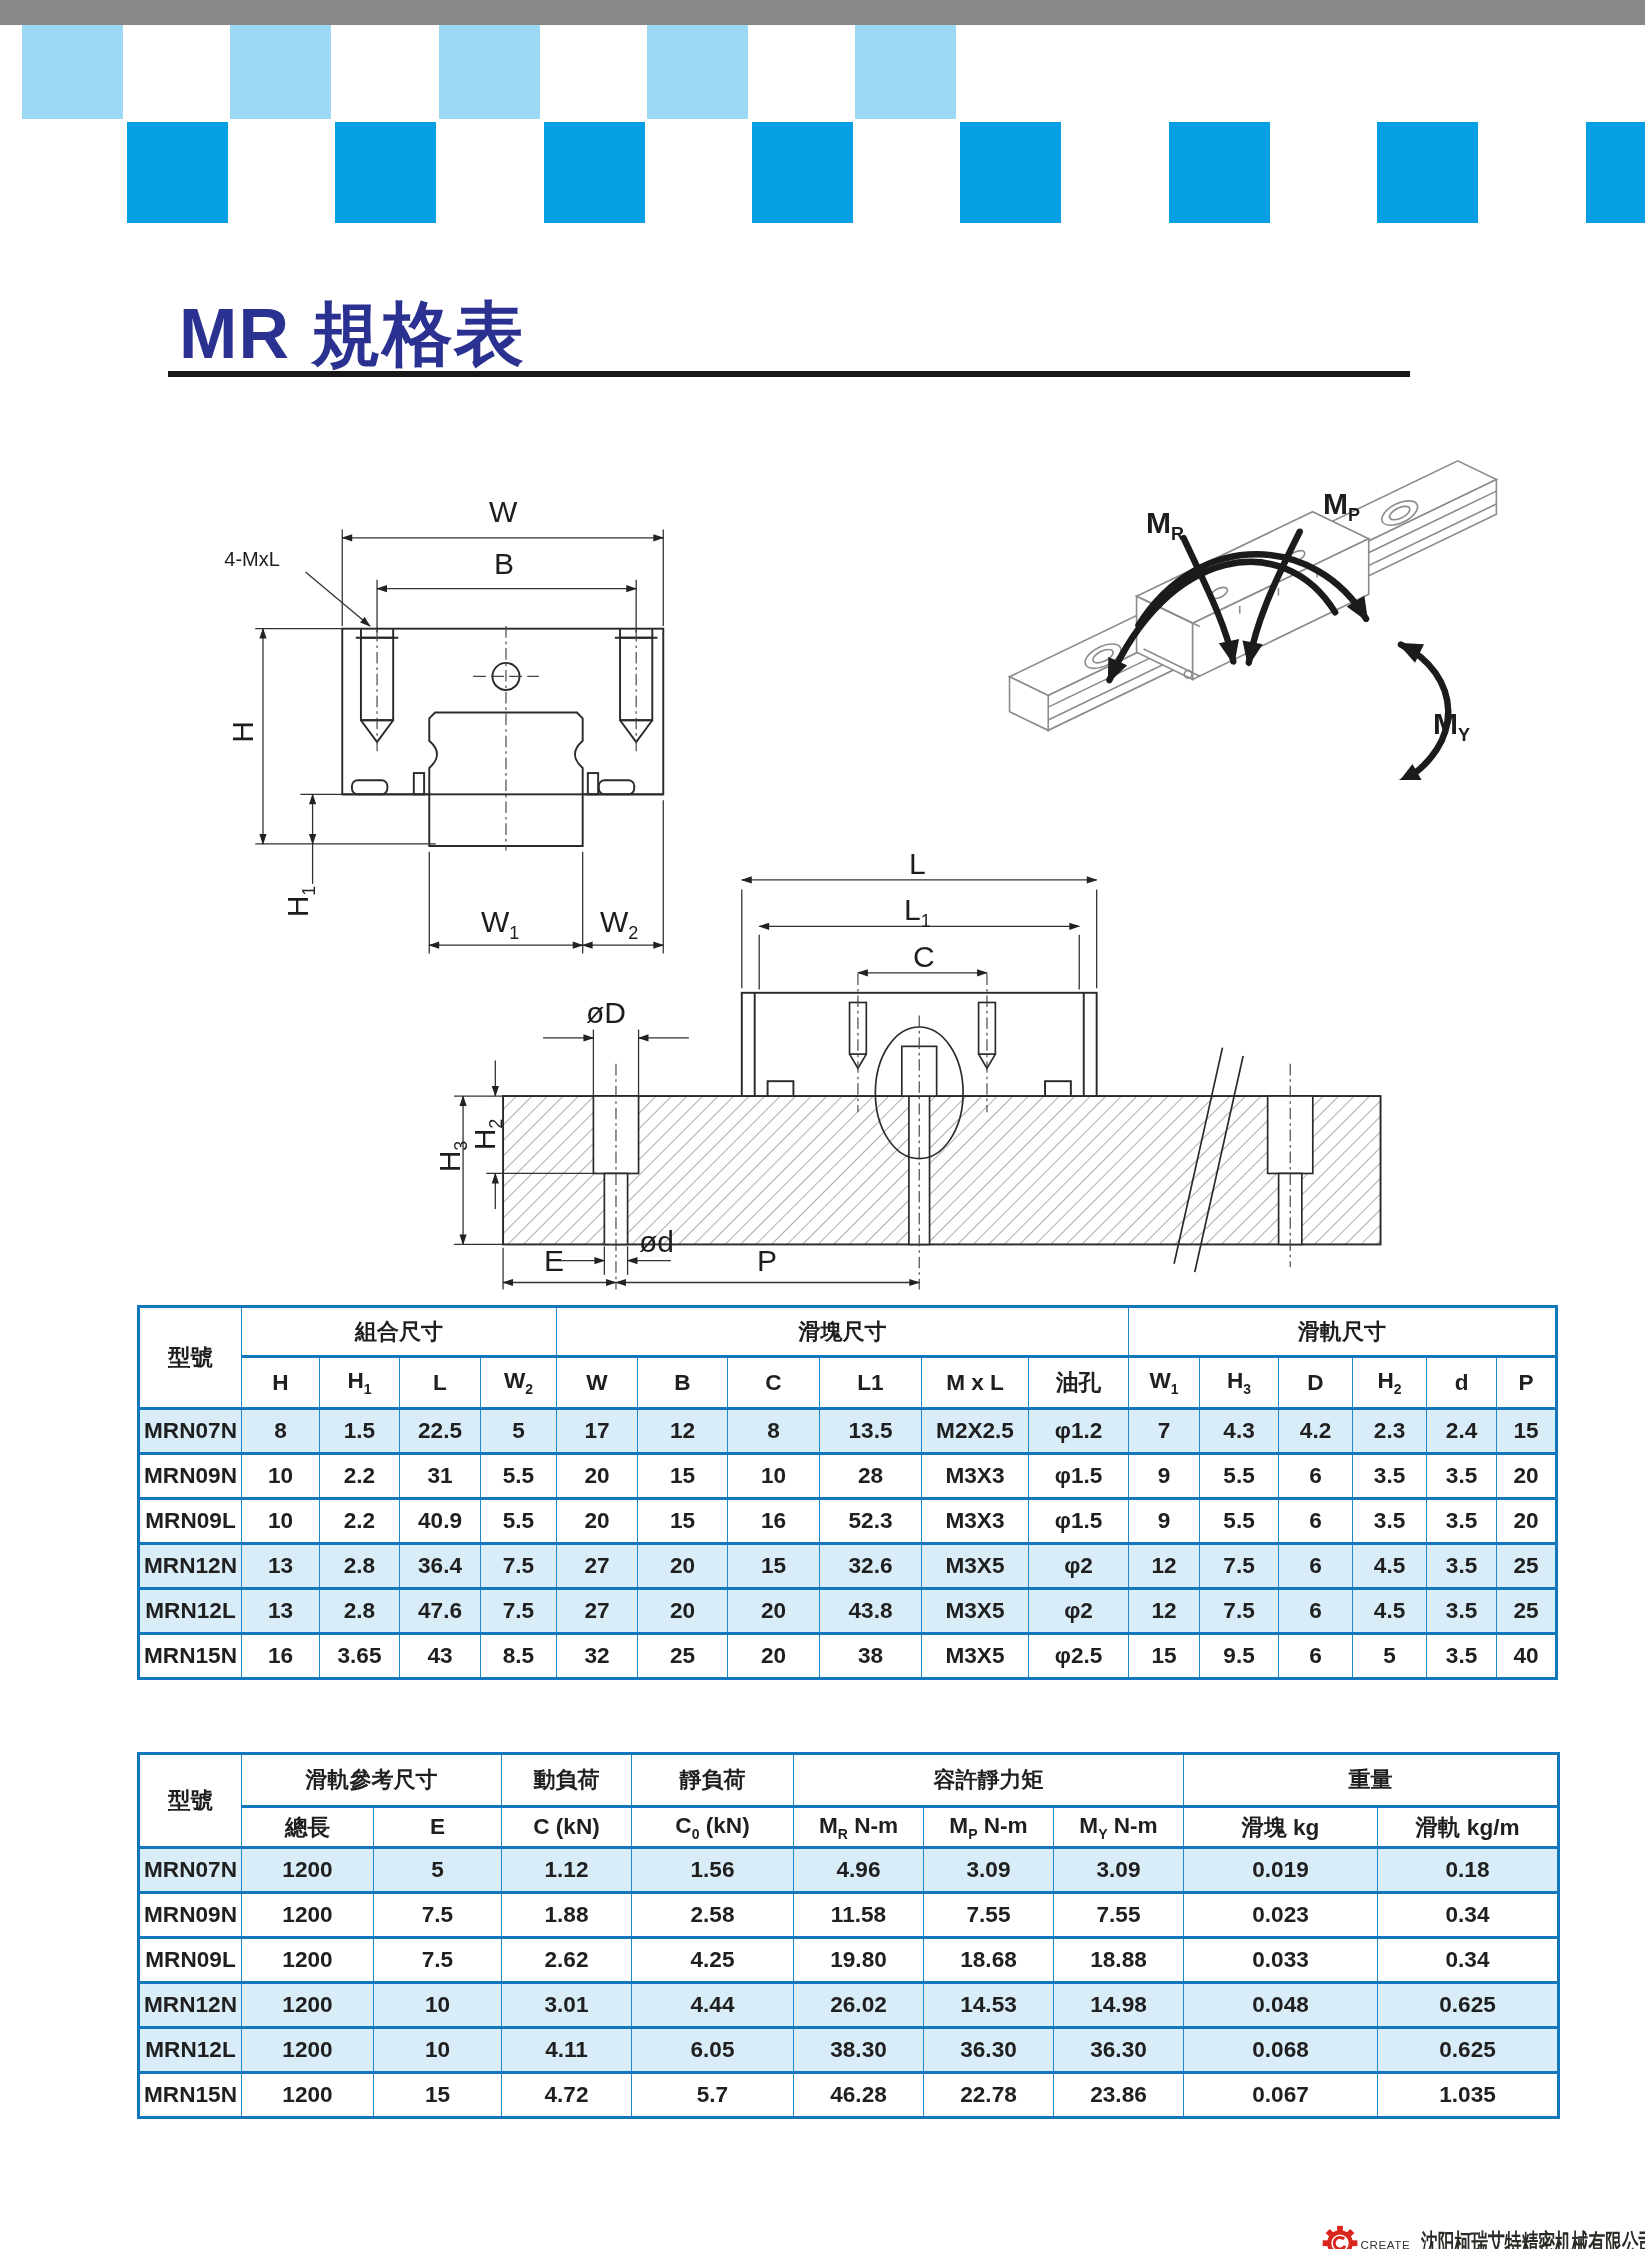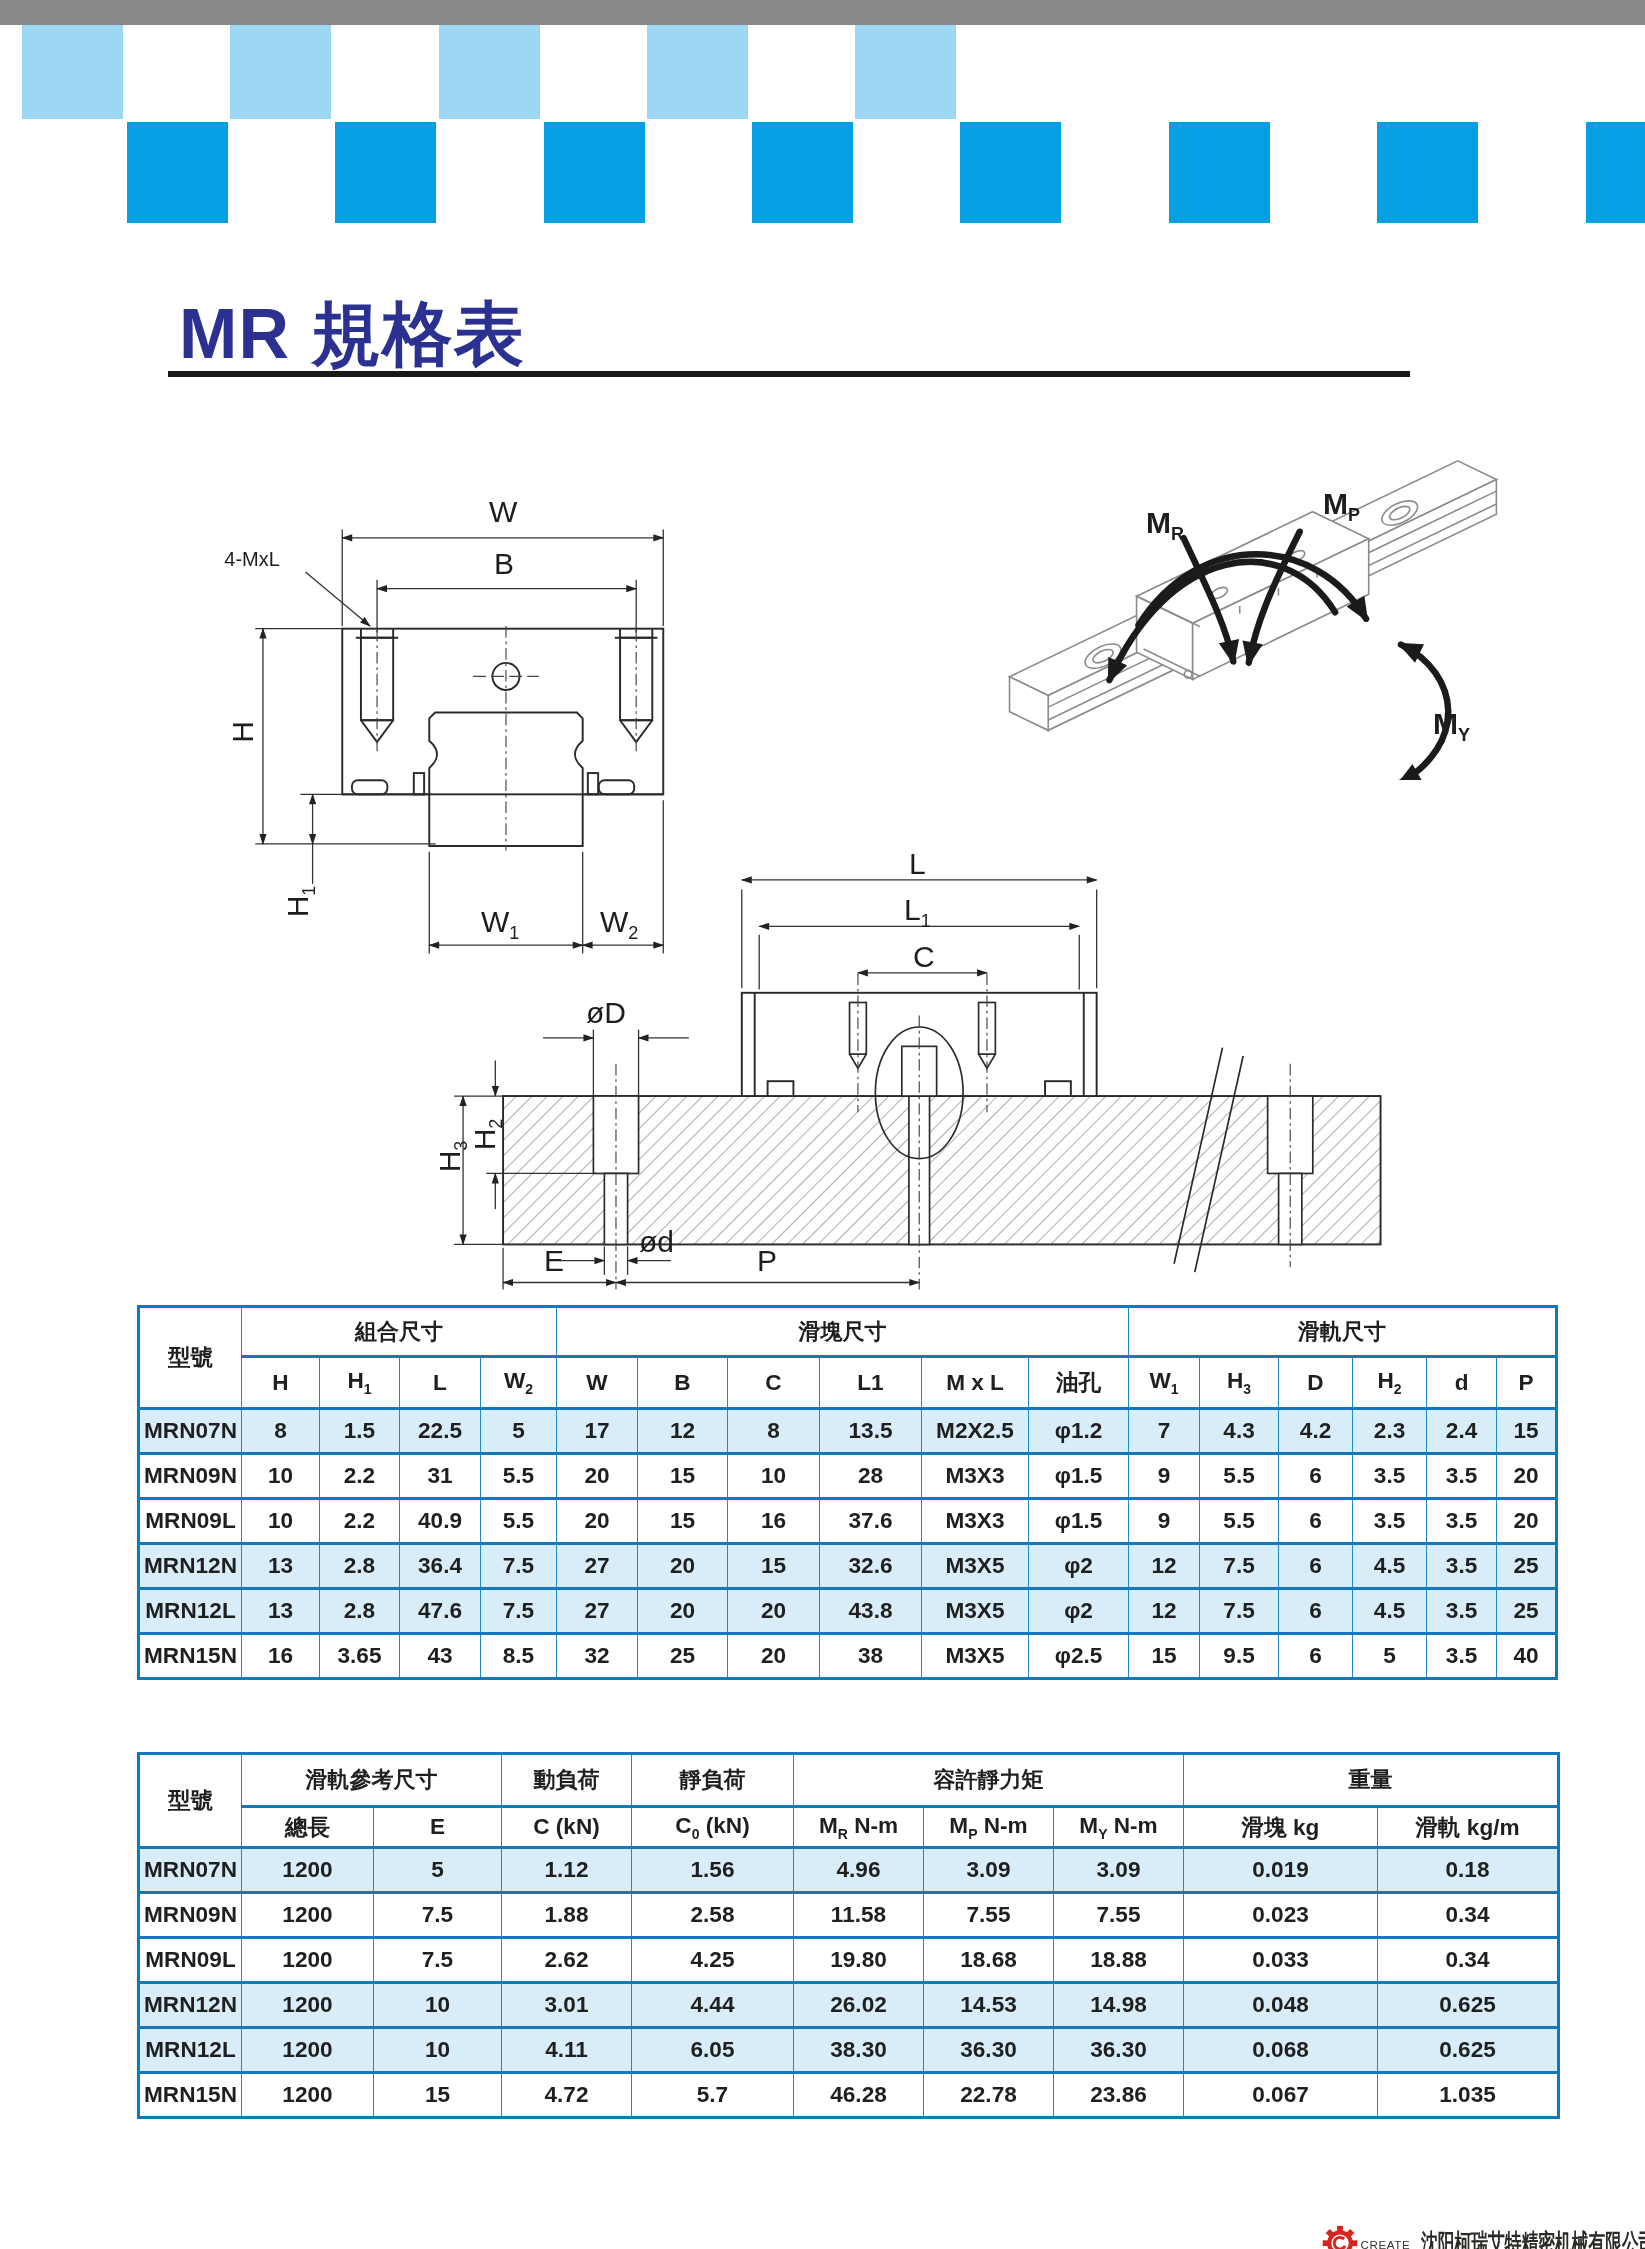--- a/index.html
+++ b/index.html
@@ -382,21 +382,21 @@
           </tr>
           <tr>
             <td>MRN09L</td>
             <td>10</td>
             <td>2.2</td>
             <td>40.9</td>
             <td>5.5</td>
             <td>20</td>
             <td>15</td>
             <td>16</td>
-            <td>37.6</td>
+            <td>52.3</td>
             <td>M3X3</td>
             <td>φ1.5</td>
             <td>9</td>
             <td>5.5</td>
             <td>6</td>
             <td>3.5</td>
             <td>3.5</td>
             <td>20</td>
           </tr>
           <tr class="shaded">

